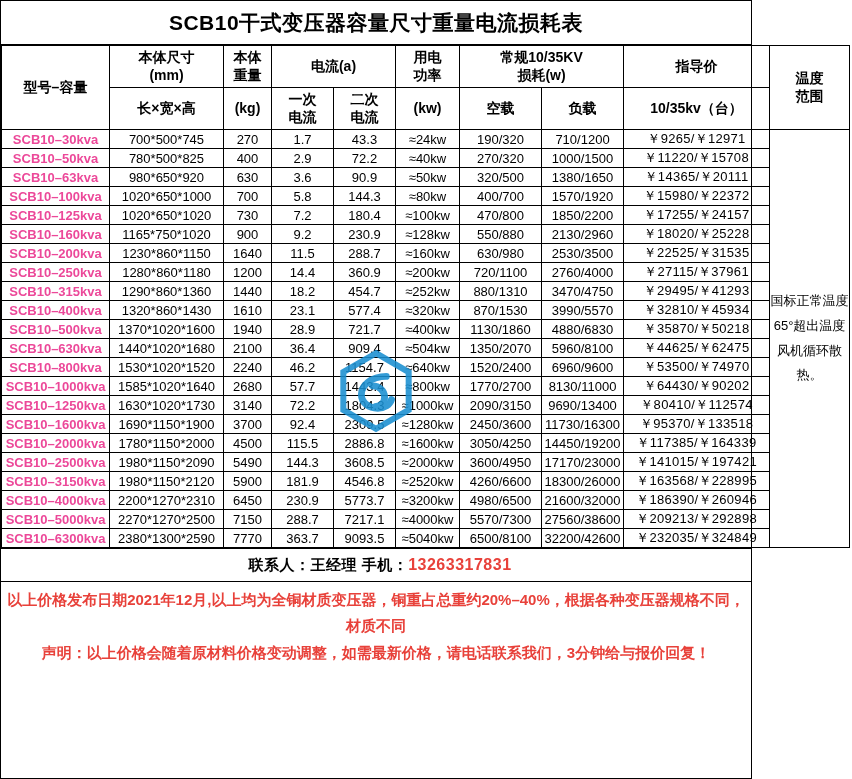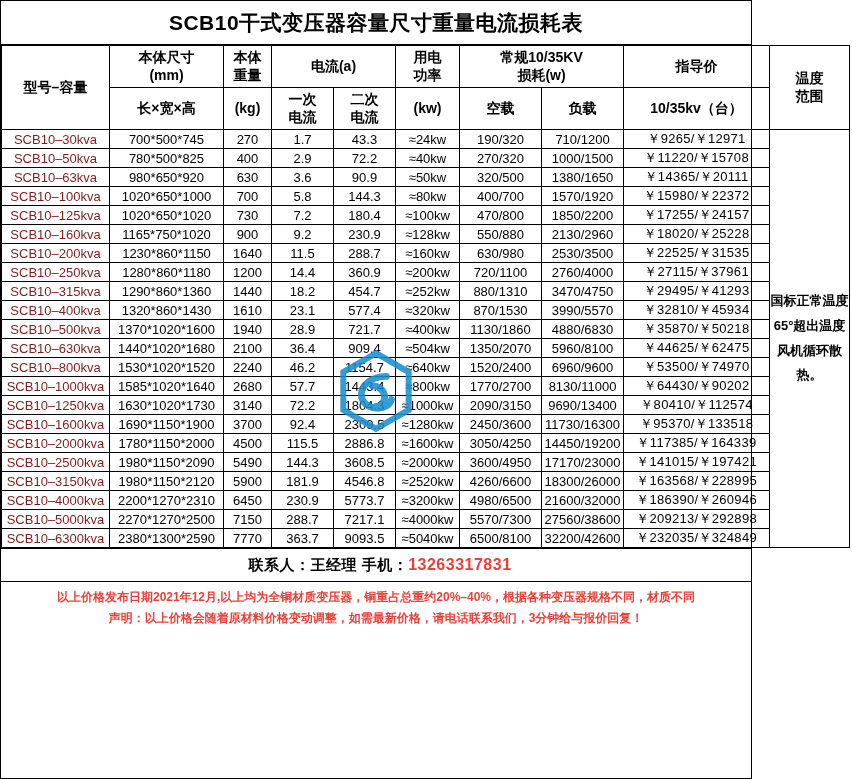--- a/index.html
+++ b/index.html
@@ -45,58 +45,57 @@
     font-weight: bold;
     font-size: 14px;
     line-height: 1.25;
     padding: 3px 1px;
   }
   .hdr-sub {
     font-size: 13px;
     font-weight: bold;
   }
   .model-cell {
-    color: #7f1d1d;
+    color: #ec4899;
     font-size: 14px;
-    font-weight: normal;
+    font-weight: bold;
     padding: 3px 0;
   }
   td.num {
     font-size: 13.5px;
     padding: 3px 0;
   }
   td.price {
     font-size: 13.5px;
     padding: 3px 0;
     letter-spacing: 0.3px;
   }
   td.temp {
     font-size: 14px;
     line-height: 1.9;
     padding: 4px 6px;
     text-align: center;
-    font-weight: bold;
   }
   .contact {
     text-align: center;
     font-size: 15px;
     font-weight: bold;
     padding: 7px 0 6px 8px;
     border-top: 1px solid #000;
     border-bottom: 1px solid #000;
     letter-spacing: 0.5px;
   }
   .contact .phone {
     color: #e8413a;
     font-size: 16px;
   }
   .footer {
     text-align: center;
     color: #e8413a;
-    font-size: 12px;
+    font-size: 15px;
     font-weight: bold;
     line-height: 1.75;
     padding: 5px 4px 4px 4px;
   }
   
   .watermark {
     position: absolute;
     left: 0;
     right: 0;
     top: 330px;

